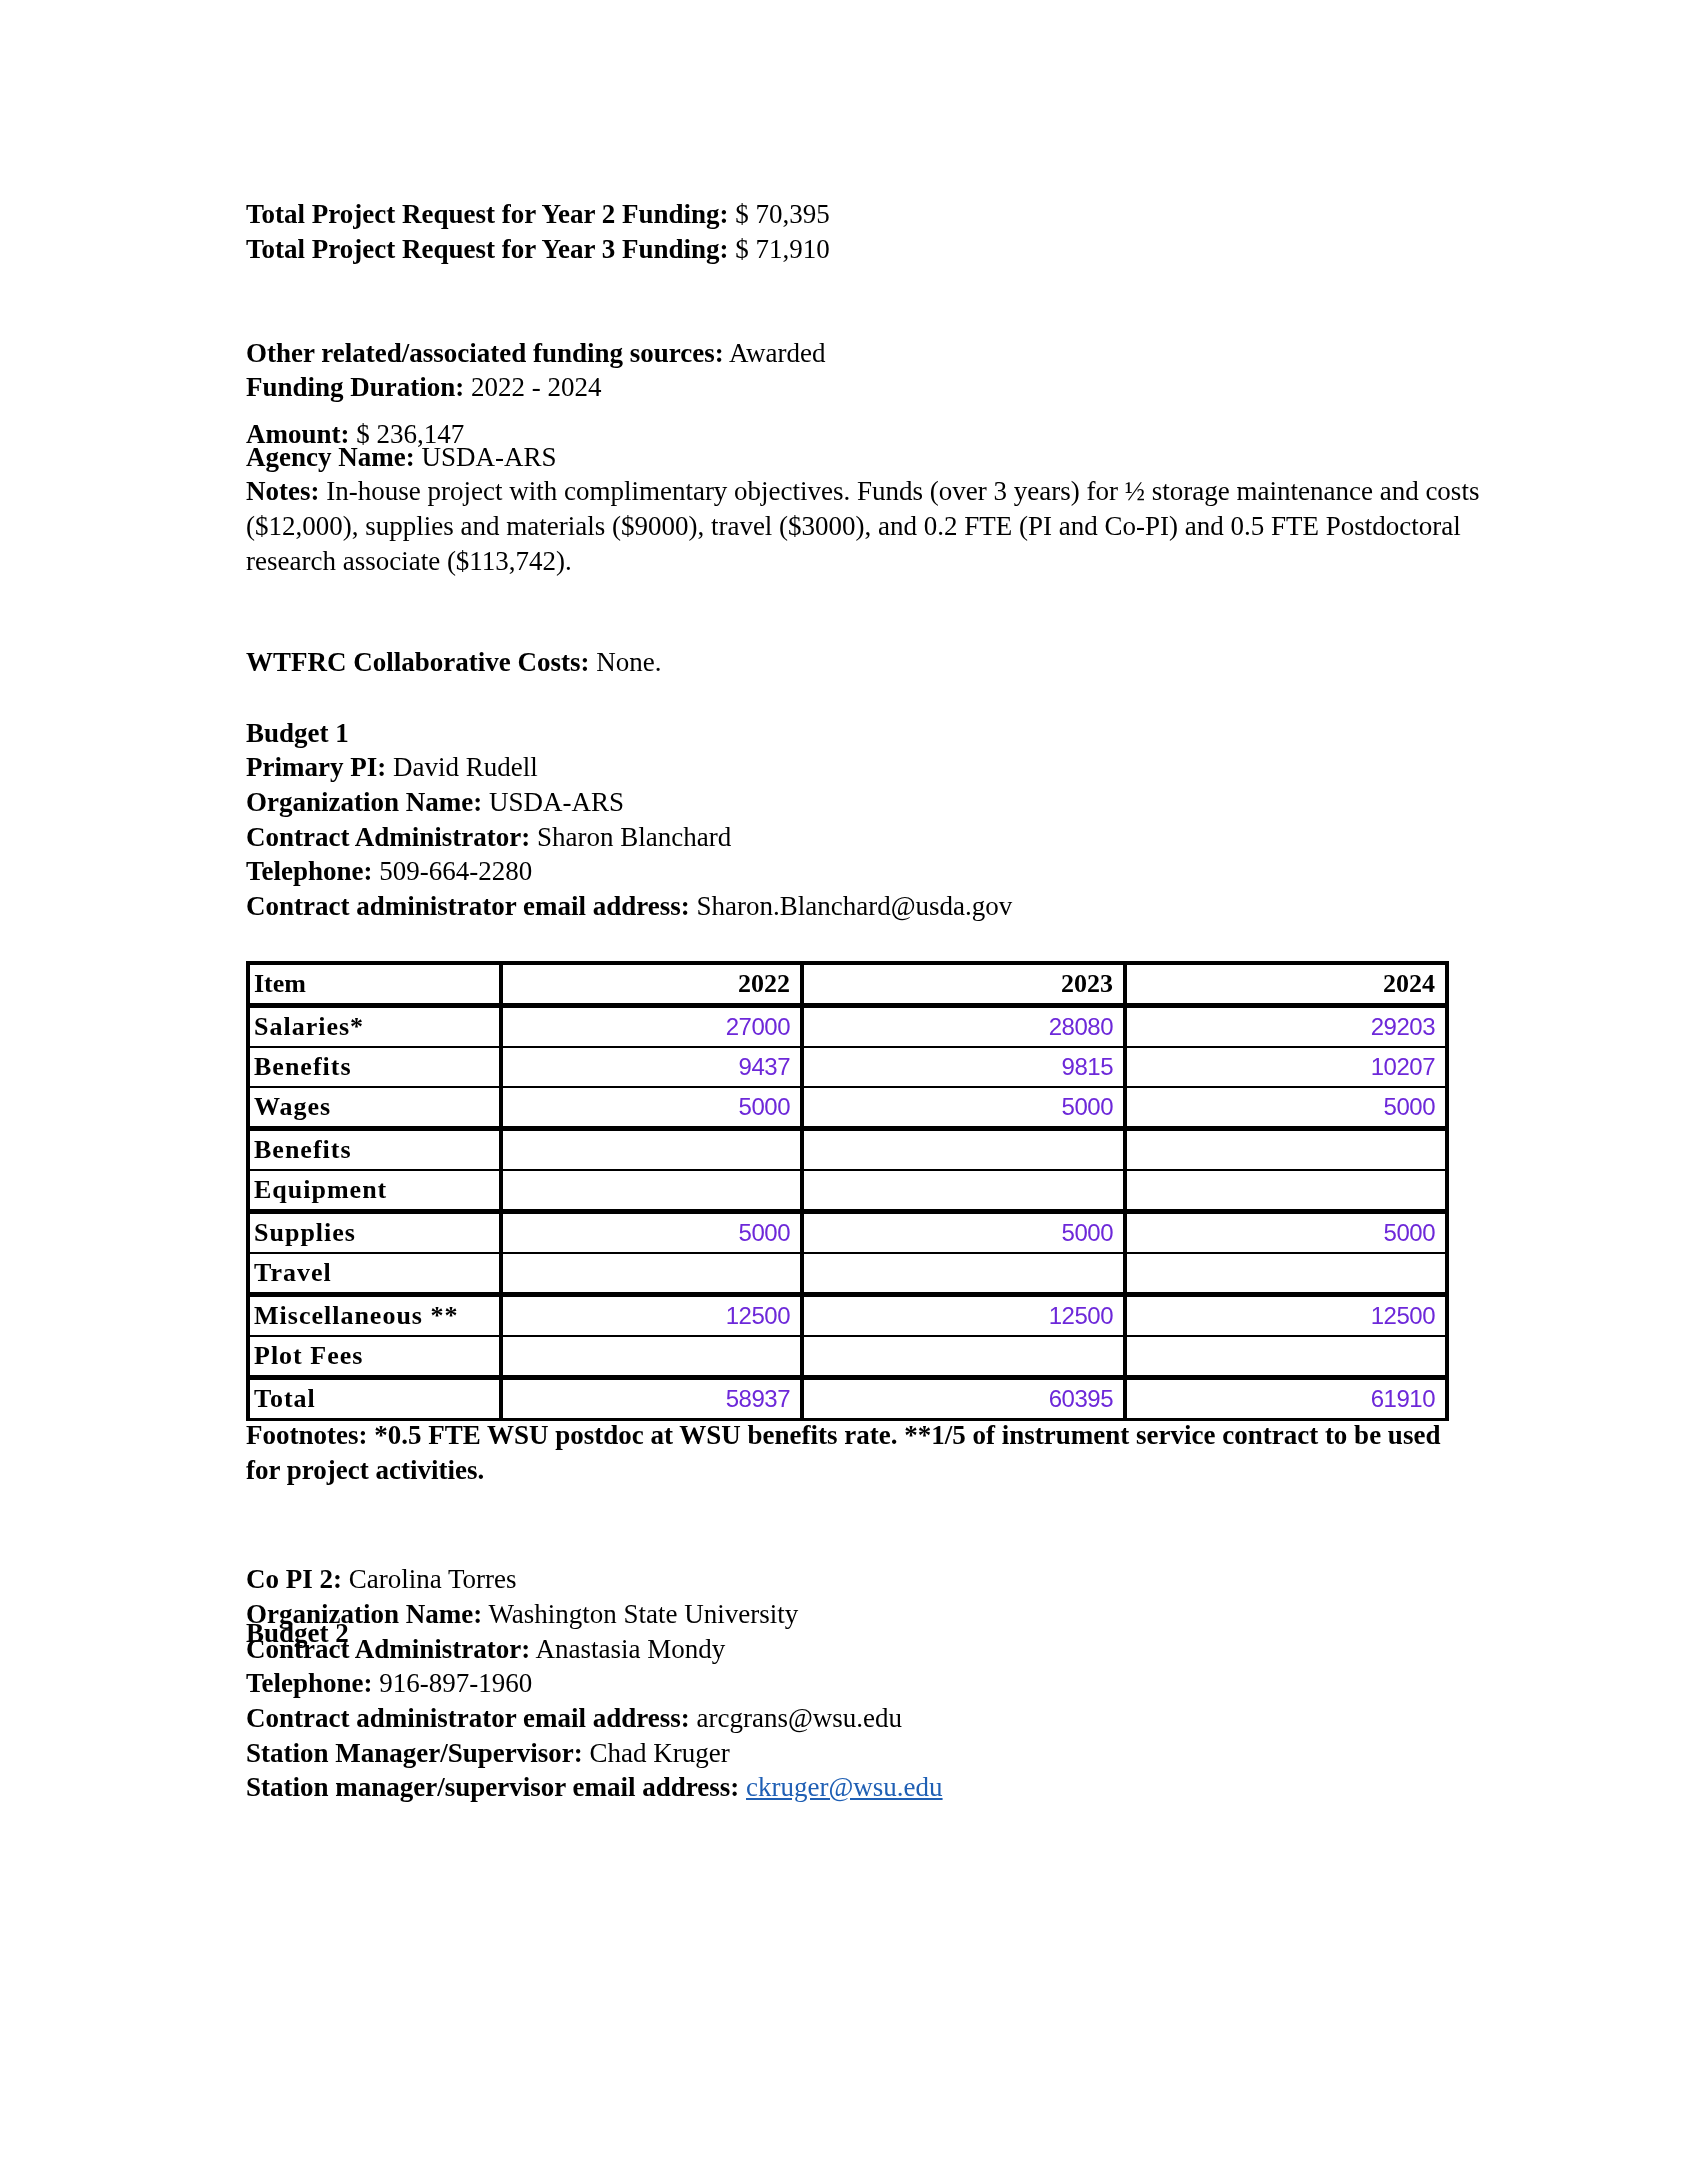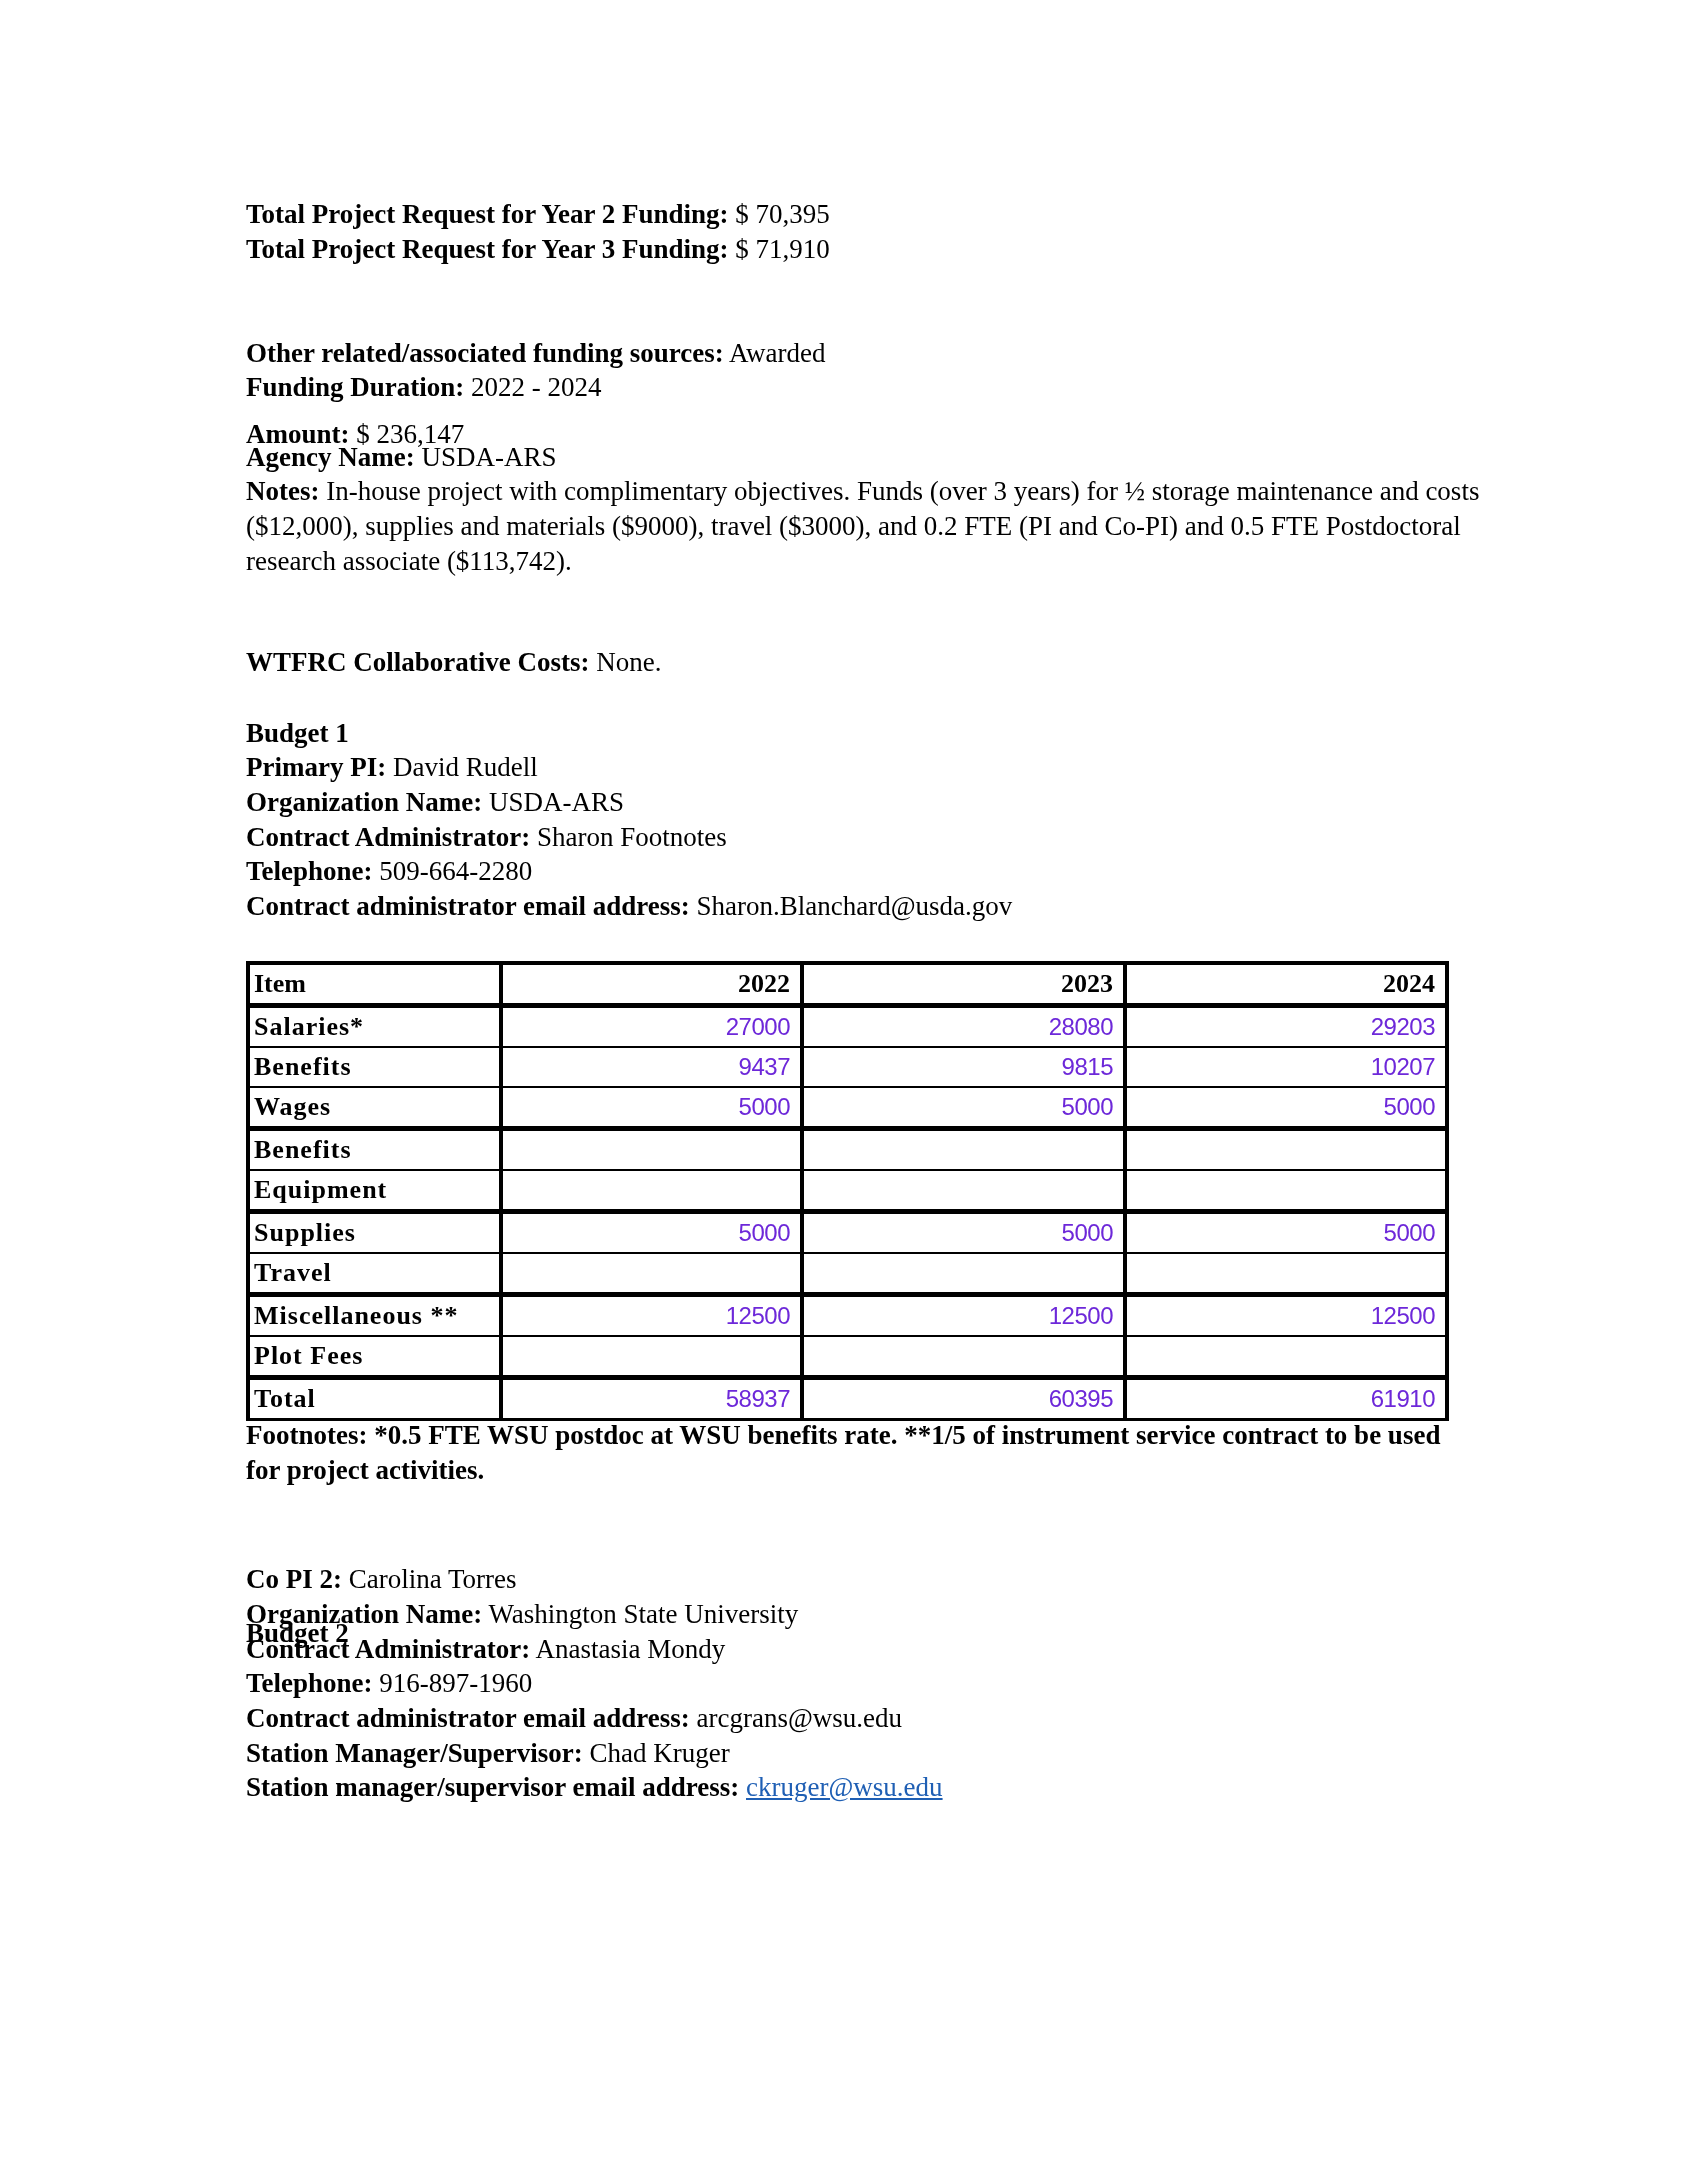--- a/index.html
+++ b/index.html
@@ -144,21 +144,21 @@
   <div class="line" style="top:750px;">
     <span class="lbl">Primary PI:</span>
     <span>David Rudell</span>
   </div>
   <div class="line" style="top:785px;">
     <span class="lbl">Organization Name:</span>
     <span>USDA-ARS</span>
   </div>
   <div class="line" style="top:820px;">
     <span class="lbl">Contract Administrator:</span>
-    <span>Sharon Footnotes</span>
+    <span>Sharon Blanchard</span>
   </div>
   <div class="line" style="top:854px;">
     <span class="lbl">Telephone:</span>
     <span>509-664-2280</span>
   </div>
   <div class="line" style="top:889px;">
     <span class="lbl">Contract administrator email address:</span>
     <span>Sharon.Blanchard@usda.gov</span>
   </div>
 

